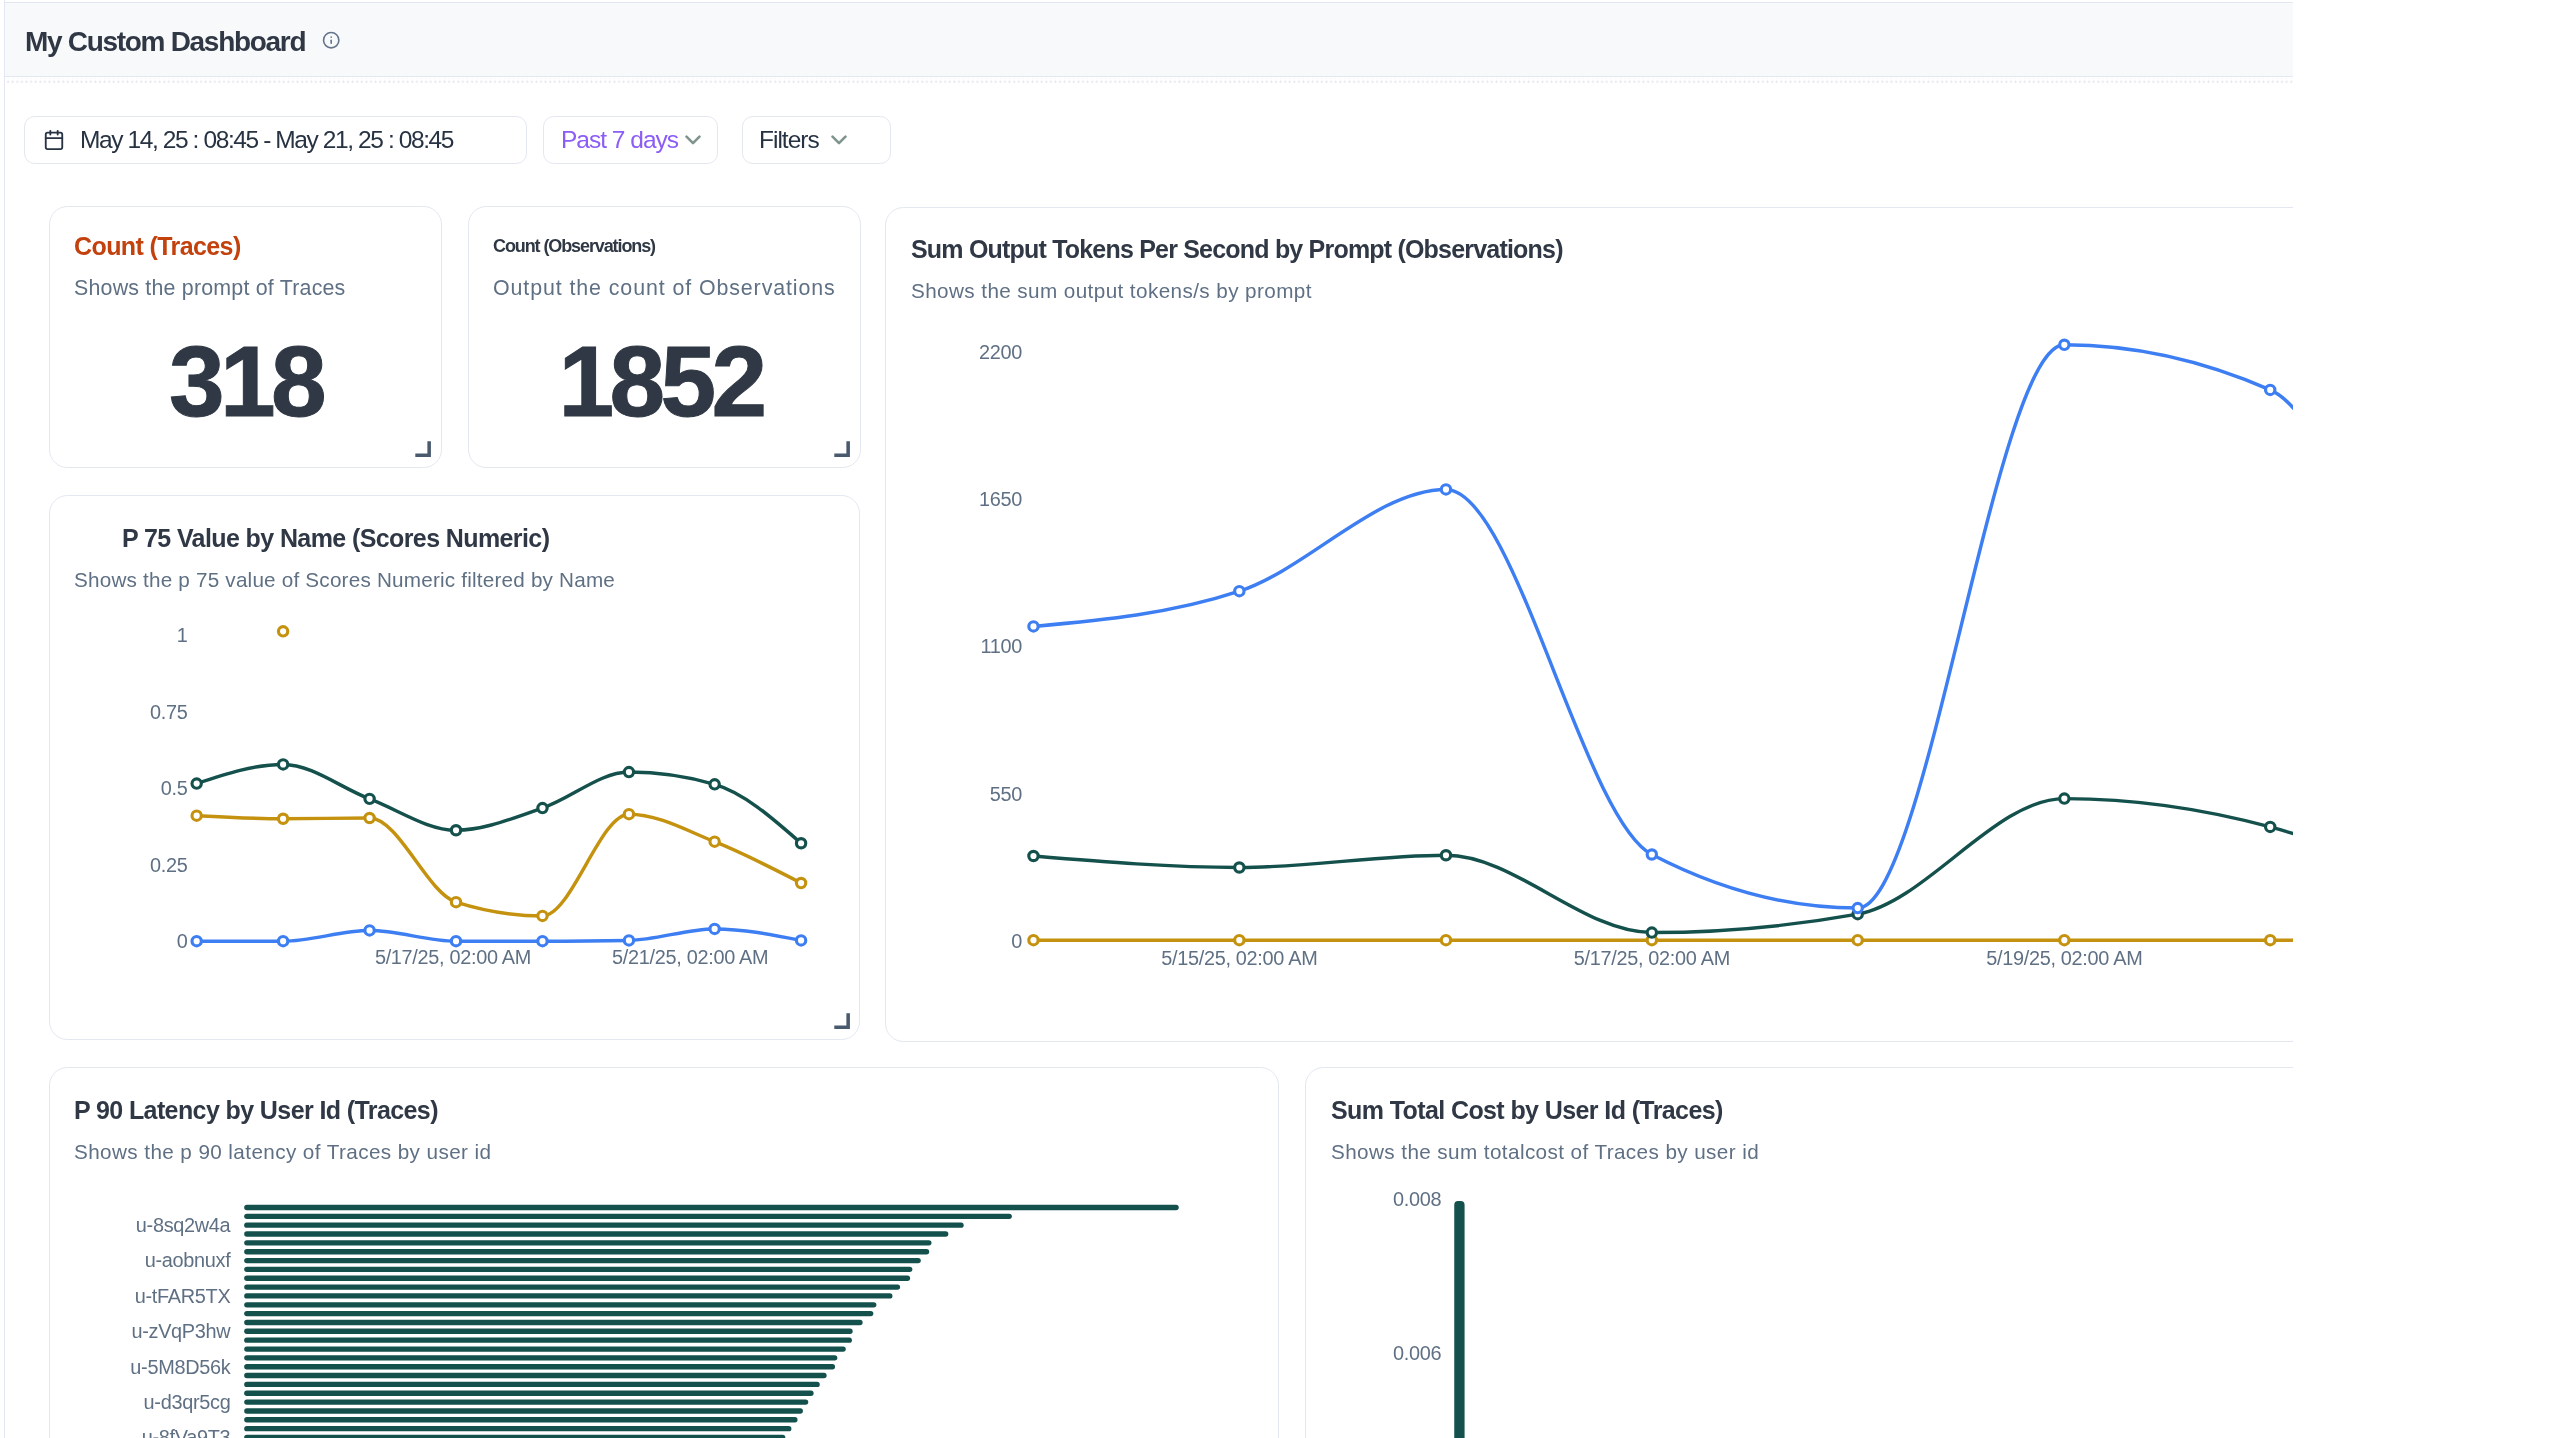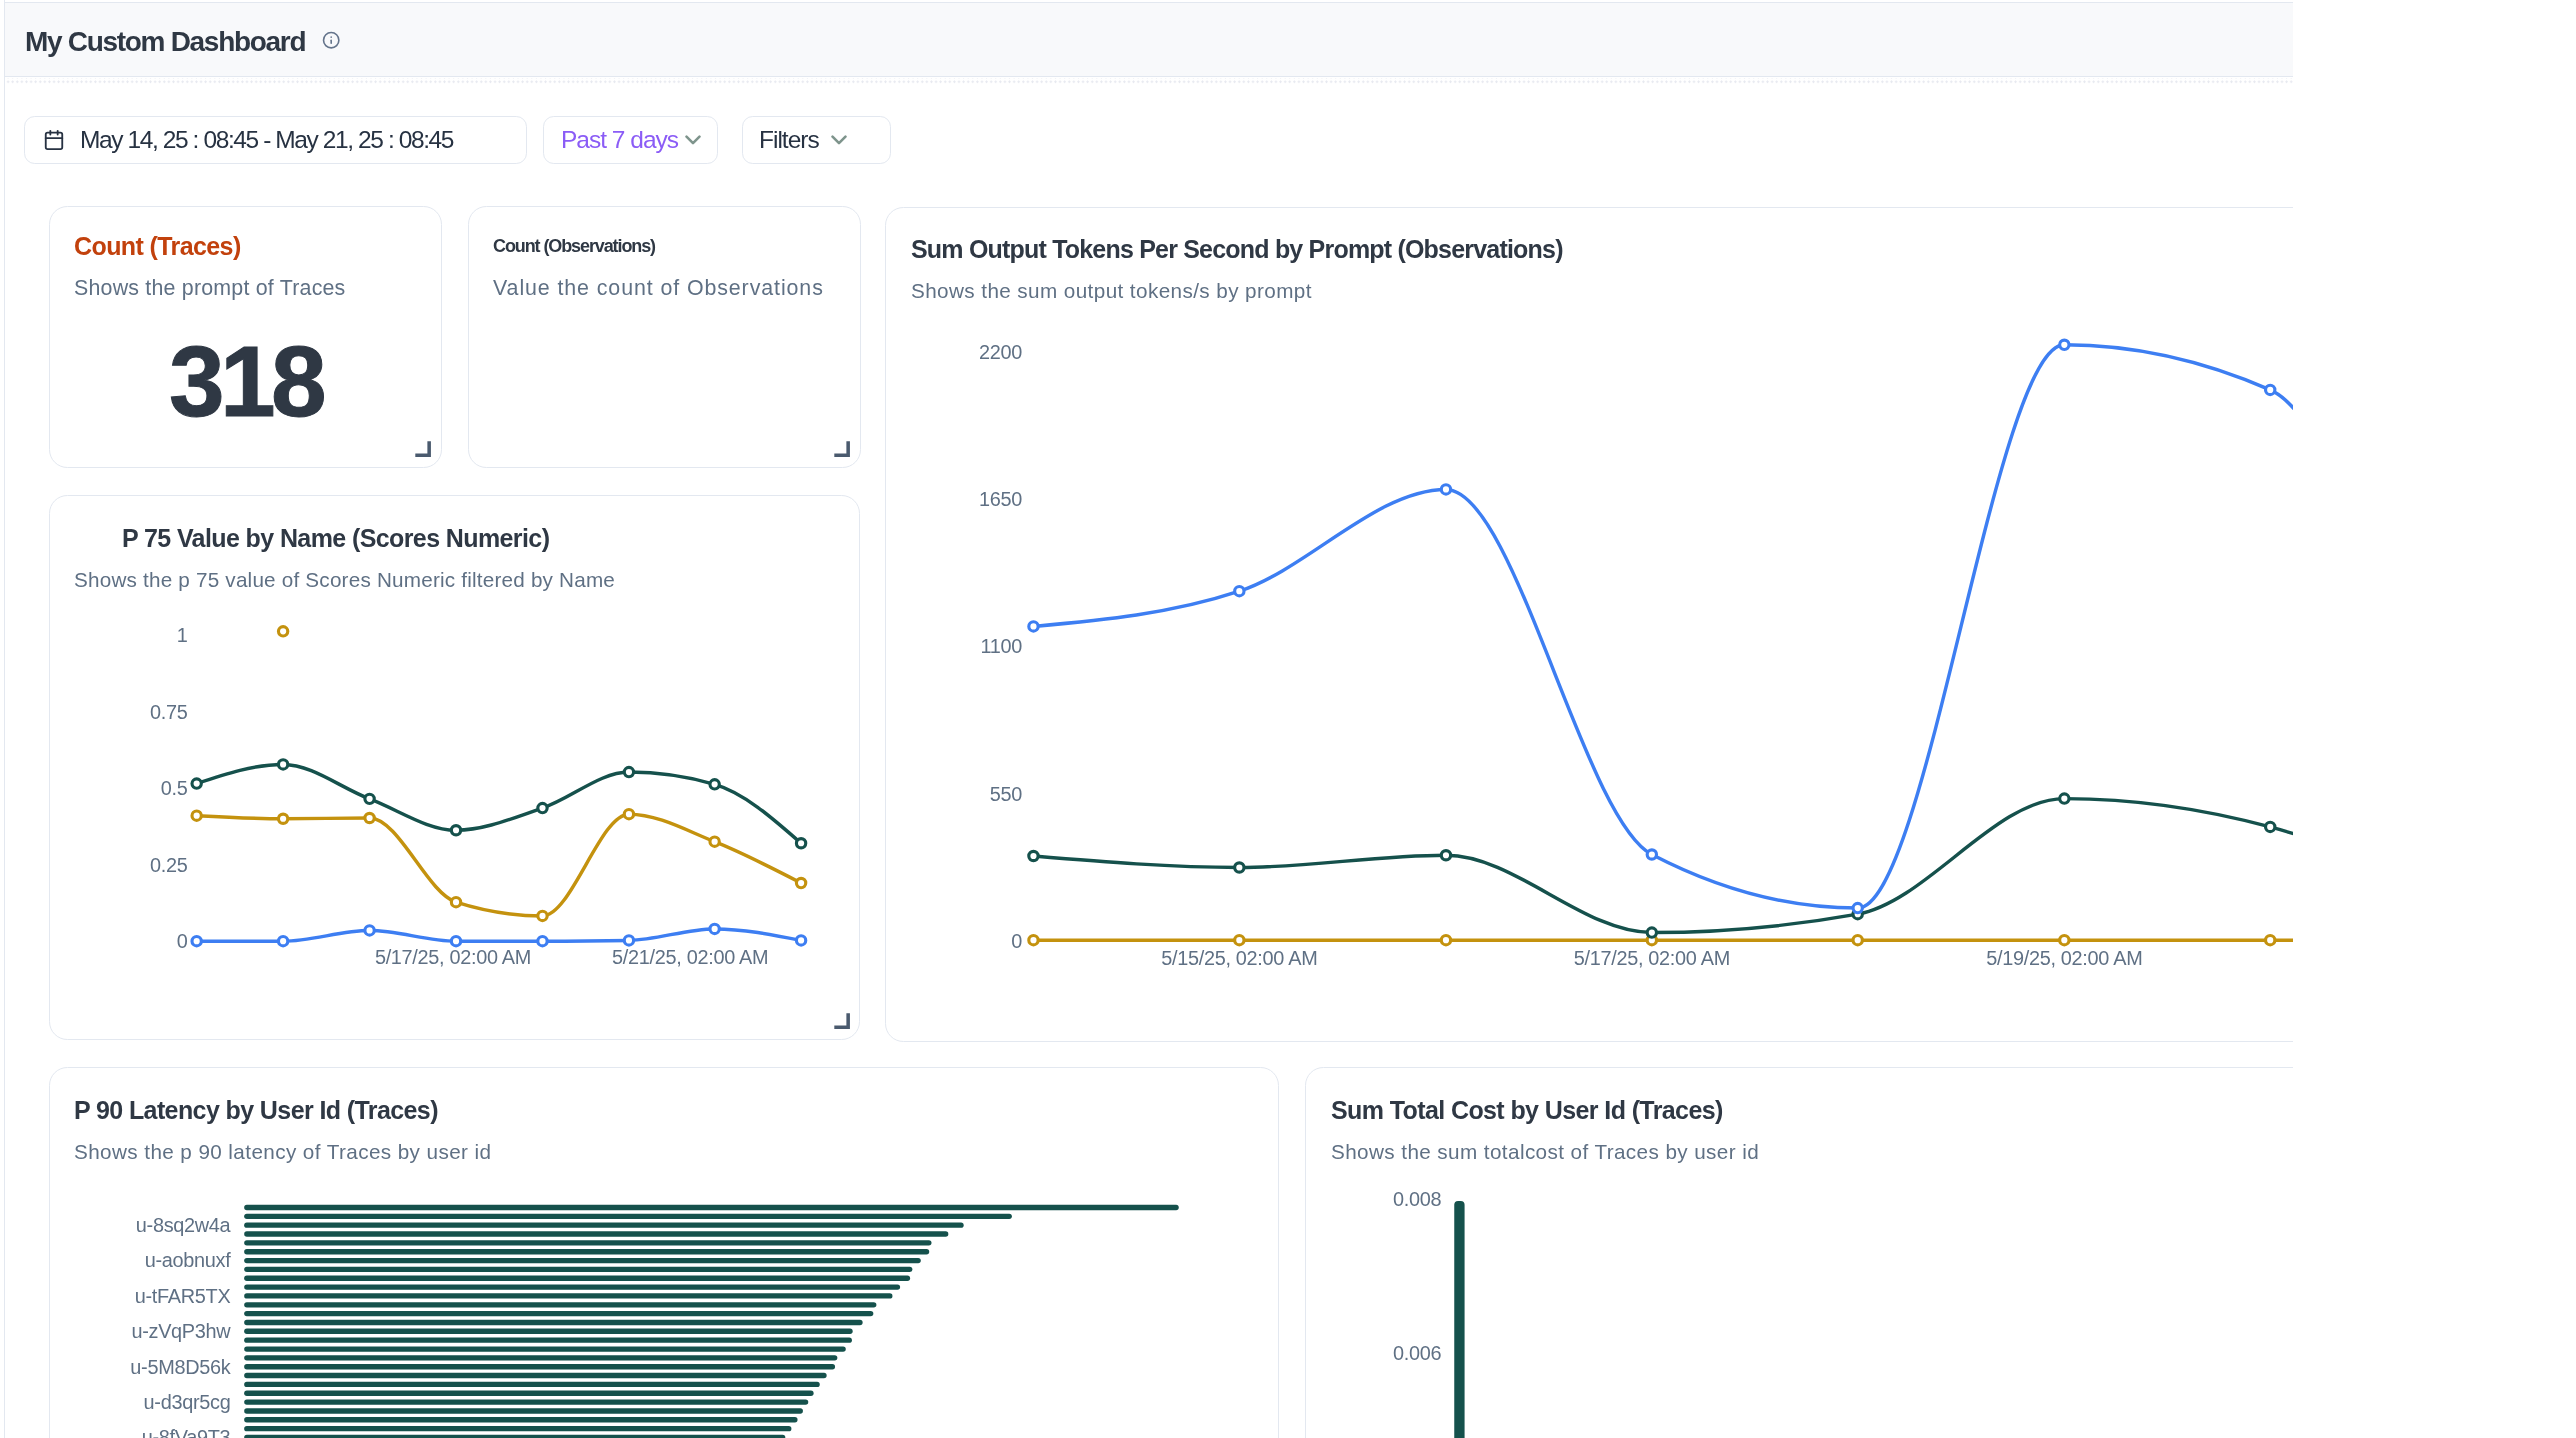--- a/index.html
+++ b/index.html
@@ -40,21 +40,22 @@
     <div style="position:absolute;left:49px;top:495px;width:811px;height:545px;background:#fff;border:1.5px solid #e3e8f0;border-radius:18.4px;box-sizing:border-box"></div>
     <div style="position:absolute;left:49px;top:1067px;width:1230px;height:459px;background:#fff;border:1.5px solid #e3e8f0;border-radius:18.4px;box-sizing:border-box"></div>
     <div style="position:absolute;left:1305px;top:1067px;width:1230px;height:459px;background:#fff;border:1.5px solid #e3e8f0;border-radius:18.4px;box-sizing:border-box"></div>
     <div style="position:absolute;left:74px;top:233px;font-size:25px;color:#c2410c;font-weight:600;letter-spacing:-0.6px;line-height:27.6px;white-space:nowrap;">Count (Traces)</div>
     <div style="position:absolute;left:74px;top:276px;font-size:21.4px;color:#5f7084;font-weight:400;letter-spacing:0.2px;line-height:24px;white-space:nowrap;">Shows the prompt of Traces</div>
     <div style="position:absolute;left:0px;top:326px;font-size:100px;color:#2f3844;font-weight:700;letter-spacing:-4.6px;line-height:110px;white-space:nowrap;width:491px;text-align:center;left:0px;-webkit-text-stroke:1px #2f3844;">318</div>
     <svg style="position:absolute;left:413px;top:439px" width="20" height="20" viewBox="0 0 26 26">
       <path d="M21,3 L21,21 L3,21" fill="none" stroke="#4a5a6e" stroke-width="4.6"></path>
     </svg>
     <div style="position:absolute;left:493px;top:233px;font-size:18px;color:#2f3844;font-weight:600;letter-spacing:-1.1px;line-height:27.6px;white-space:nowrap;">Count (Observations)</div>
-    <div style="position:absolute;left:493px;top:276px;font-size:21.4px;color:#5f7084;font-weight:400;letter-spacing:0.9px;line-height:24px;white-space:nowrap;">Value the count of Observations</div>
+    <div style="position:absolute;left:493px;top:276px;font-size:21.4px;color:#5f7084;font-weight:400;letter-spacing:0.9px;line-height:24px;white-space:nowrap;">Output the count of Observations</div>
+    <div style="position:absolute;left:415px;top:326px;font-size:100px;color:#2f3844;font-weight:700;letter-spacing:-4.6px;line-height:110px;white-space:nowrap;width:491px;text-align:center;-webkit-text-stroke:1px #2f3844;">1852</div>
     <svg style="position:absolute;left:832px;top:439px" width="20" height="20" viewBox="0 0 26 26">
       <path d="M21,3 L21,21 L3,21" fill="none" stroke="#4a5a6e" stroke-width="4.6"></path>
     </svg>
     <div style="position:absolute;left:911px;top:236px;font-size:25px;color:#2f3844;font-weight:600;letter-spacing:-0.8px;line-height:27.6px;white-space:nowrap;">Sum Output Tokens Per Second by Prompt (Observations)</div>
     <div style="position:absolute;left:911px;top:279px;font-size:20.7px;color:#5f7084;font-weight:400;letter-spacing:0.4px;line-height:23px;white-space:nowrap;">Shows the sum output tokens/s by prompt</div>
     <svg style="position:absolute;left:885px;top:207px" width="1650" height="835" viewBox="0 0 2156 1091" font-family="Liberation Sans, sans-serif">
       <path d="M194.0,958.0C283.7,958.0,373.3,958.0,463.0,958.0C553.0,958.0,643.0,958.0,733.0,958.0C822.7,958.0,912.3,958.0,1002.0,958.0C1091.7,958.0,1181.3,958.0,1271.0,958.0C1361.0,958.0,1451.0,958.0,1541.0,958.0C1630.7,958.0,1720.3,958.0,1810.0,958.0C1899.7,958.0,1989.3,958.0,2079.0,958.0" fill="none" stroke="#c4920e" stroke-width="4.5"></path>
       <circle cx="194.0" cy="958.0" r="6.1" fill="#fff" stroke="#c4920e" stroke-width="4.1"></circle>
       <circle cx="463.0" cy="958.0" r="6.1" fill="#fff" stroke="#c4920e" stroke-width="4.1"></circle>
       <circle cx="733.0" cy="958.0" r="6.1" fill="#fff" stroke="#c4920e" stroke-width="4.1"></circle>

